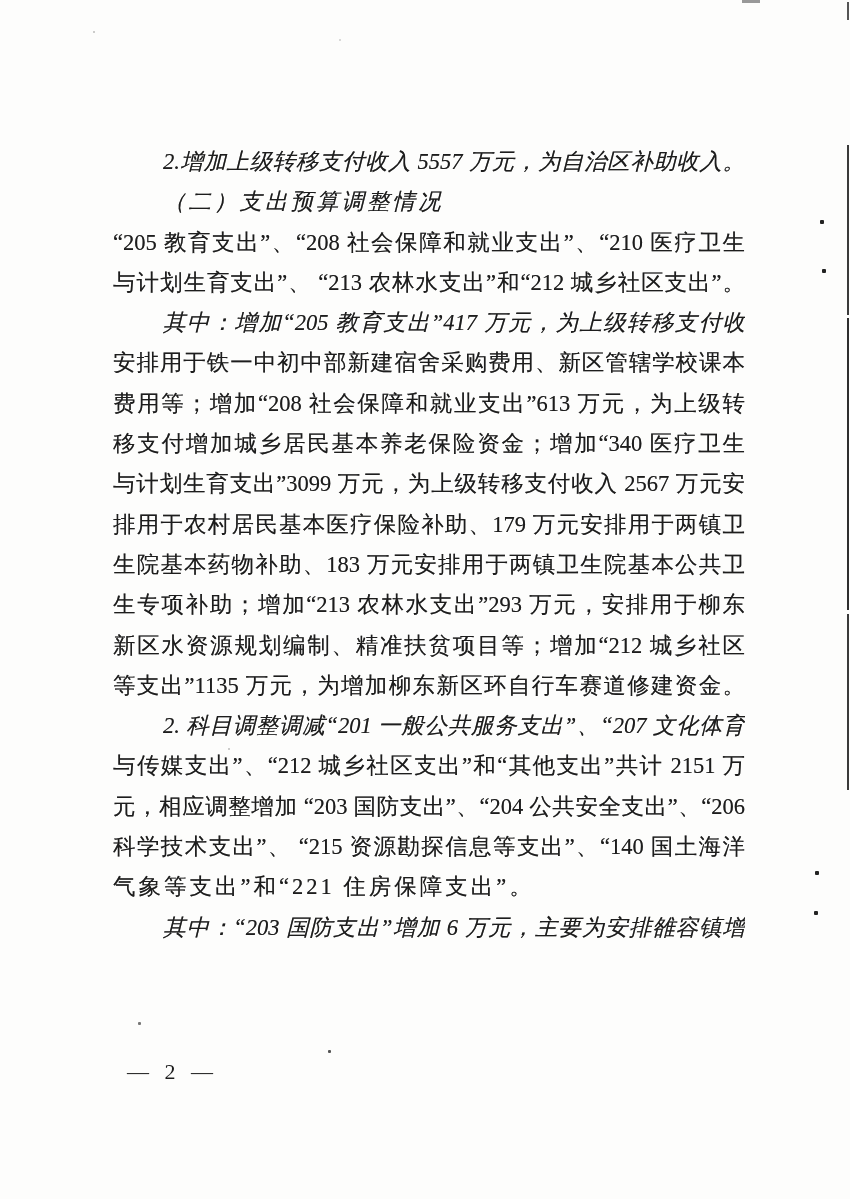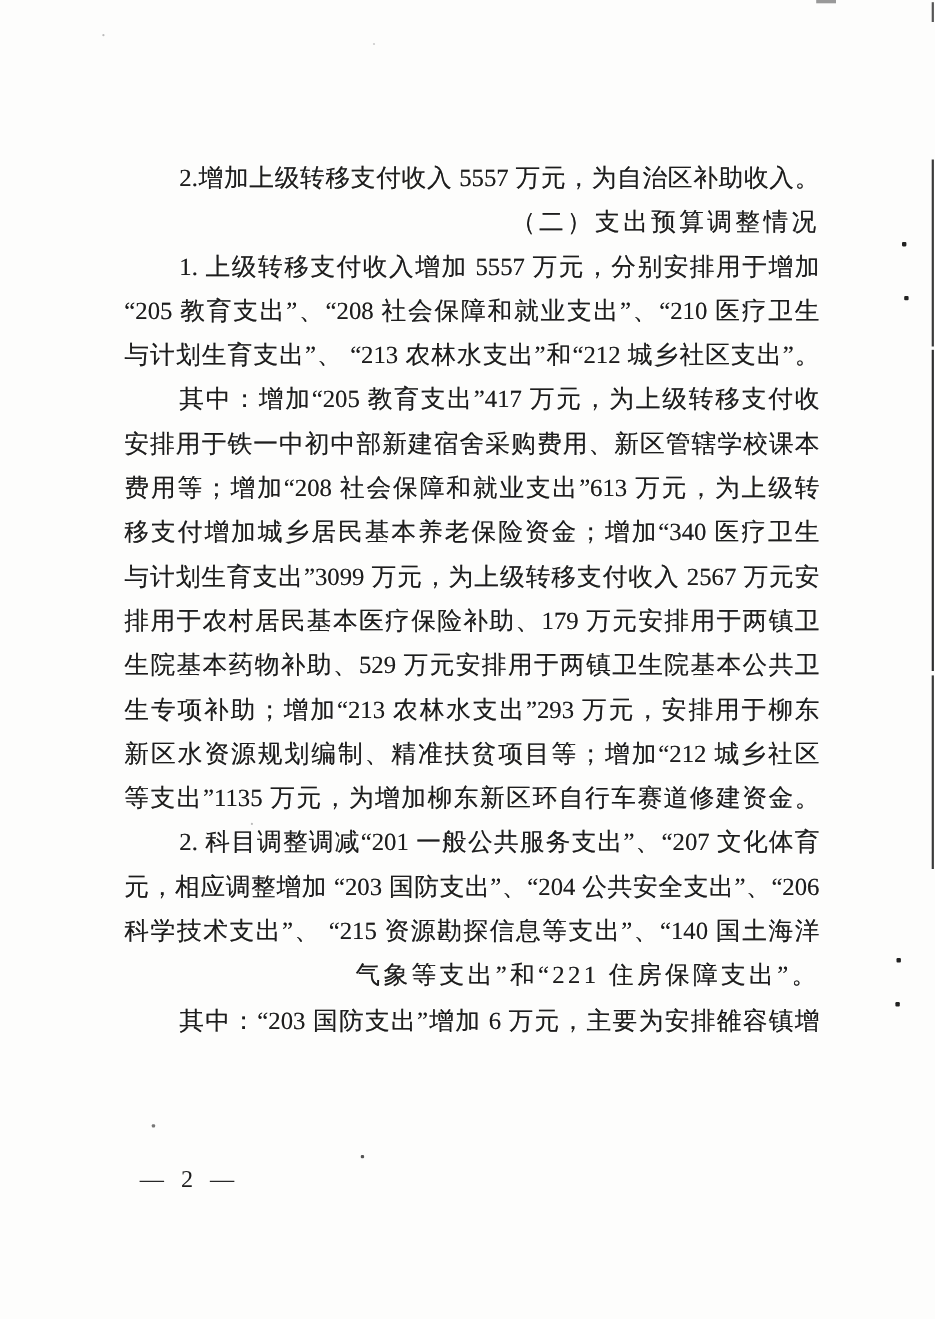--- a/index.html
+++ b/index.html
@@ -15,29 +15,28 @@
   .text-block{
     position:absolute;
     left:113px;top:142px;width:632px;
     font-size:22.5px;
   }
   .line{
     height:40.3px;
     line-height:40.3px;
     overflow:hidden;
     text-shadow:0 0 0.5px rgba(20,20,20,0.55);
-    text-align:right;
   }
   .line.justify{
     text-align:justify;
     text-align-last:justify;
     text-justify:inter-character;
   }
   .line:not(.justify){letter-spacing:3px;}
-  .line.indent{text-indent:50px;}
+  .line.indent{text-indent:50px;font-style:italic;}
   .page-number{
     position:absolute;
     left:127px;top:1059px;
     font-size:22px;
     letter-spacing:5px;
     color:var(--ink,#1d1d1d);
   }
   .edge-seg{position:absolute;width:2px;}
   .dot{position:absolute;border-radius:1px;}
   .rect{position:absolute;}
@@ -58,33 +57,33 @@
       <div class="dot" style="left: 814px; top: 911px; width: 4px; height: 4px; background: rgb(34, 34, 34);"></div>
       <div class="dot" style="left: 328px; top: 1050px; width: 3px; height: 3px; background: rgb(85, 85, 85);"></div>
       <div class="dot" style="left: 138px; top: 1022px; width: 3px; height: 3px; background: rgb(119, 119, 119);"></div>
       <div class="dot" style="left: 93px; top: 31px; width: 2px; height: 2px; background: rgb(187, 187, 187);"></div>
       <div class="dot" style="left: 339px; top: 39px; width: 2px; height: 2px; background: rgb(204, 204, 204);"></div>
       <div class="dot" style="left: 228px; top: 748px; width: 2px; height: 2px; background: rgb(187, 187, 187);"></div>
     </div>
   <div id="text-block" class="text-block">
       <div class="line indent justify">2.增加上级转移支付收入 5557 万元，为自治区补助收入。</div>
       <div class="line indent">（二）支出预算调整情况</div>
-      <div class="line indent justify">1. 上级转移支付收入增加 5557 万元，分别安排用于增加</div>
       <div class="line justify">“205 教育支出”、“208 社会保障和就业支出”、“210 医疗卫生</div>
       <div class="line justify">与计划生育支出”、 “213 农林水支出”和“212 城乡社区支出”。</div>
       <div class="line indent justify">其中：增加“205 教育支出”417 万元，为上级转移支付收入，</div>
       <div class="line justify">安排用于铁一中初中部新建宿舍采购费用、新区管辖学校课本</div>
       <div class="line justify">费用等；增加“208 社会保障和就业支出”613 万元，为上级转</div>
       <div class="line justify">移支付增加城乡居民基本养老保险资金；增加“340 医疗卫生</div>
       <div class="line justify">与计划生育支出”3099 万元，为上级转移支付收入 2567 万元安</div>
       <div class="line justify">排用于农村居民基本医疗保险补助、179 万元安排用于两镇卫</div>
-      <div class="line justify">生院基本药物补助、529 万元安排用于两镇卫生院基本公共卫</div>
+      <div class="line justify">生院基本药物补助、183 万元安排用于两镇卫生院基本公共卫</div>
       <div class="line justify">生专项补助；增加“213 农林水支出”293 万元，安排用于柳东</div>
       <div class="line justify">新区水资源规划编制、精准扶贫项目等；增加“212 城乡社区</div>
       <div class="line justify">等支出”1135 万元，为增加柳东新区环自行车赛道修建资金。</div>
       <div class="line indent justify">2. 科目调整调减“201 一般公共服务支出”、“207 文化体育</div>
+      <div class="line justify">与传媒支出”、“212 城乡社区支出”和“其他支出”共计 2151 万</div>
       <div class="line justify">元，相应调整增加 “203 国防支出”、“204 公共安全支出”、“206</div>
       <div class="line justify">科学技术支出”、 “215 资源勘探信息等支出”、“140 国土海洋</div>
       <div class="line">气象等支出”和“221 住房保障支出”。</div>
       <div class="line indent justify">其中：“203 国防支出”增加 6 万元，主要为安排雒容镇增</div>
     </div>
   <div class="page-number">— 2 —</div>
 </div>
 
 </body></html>

